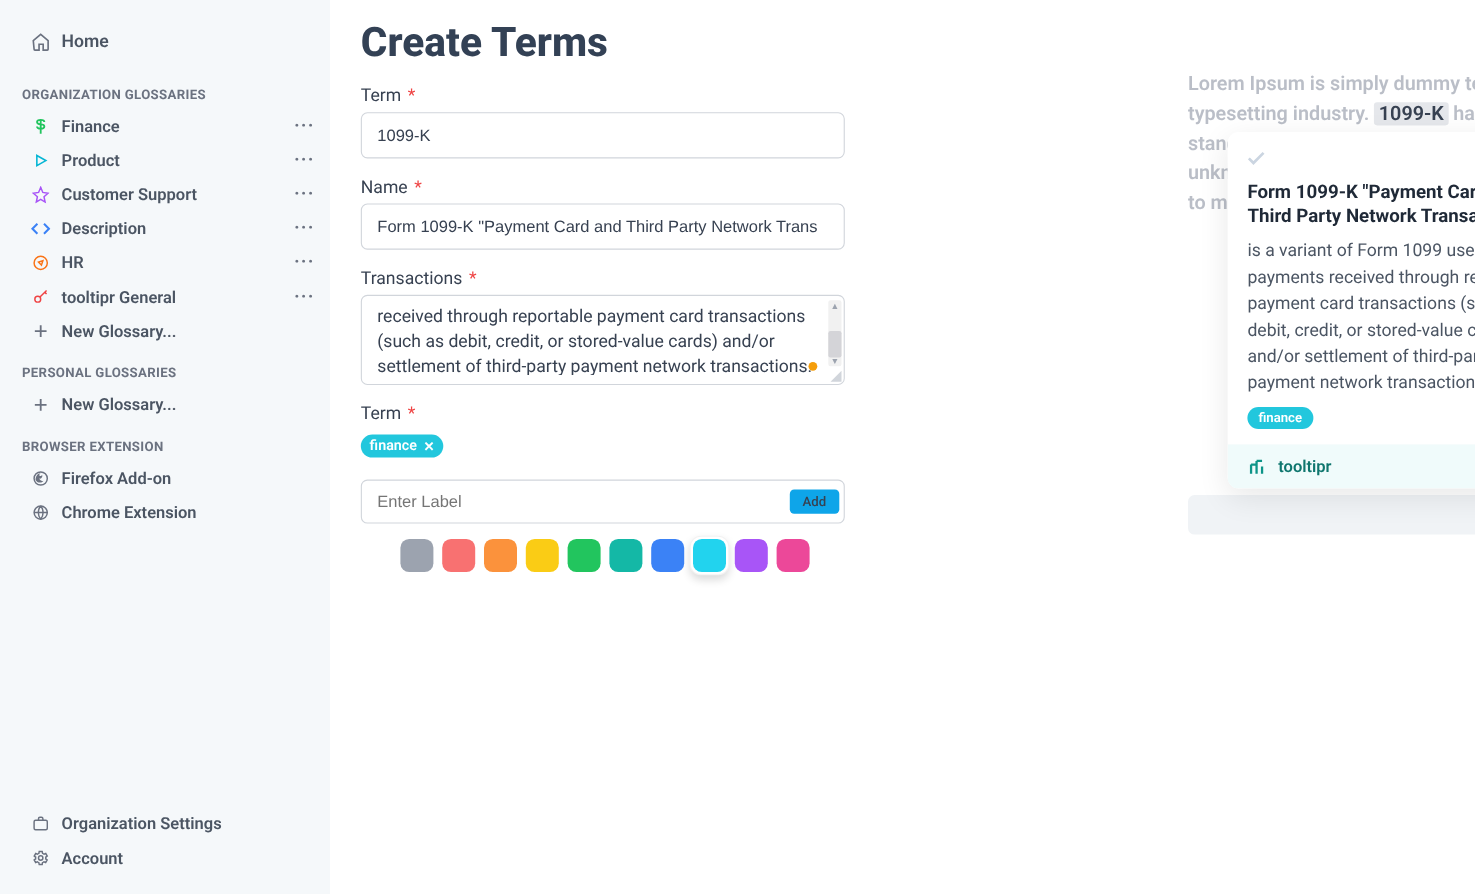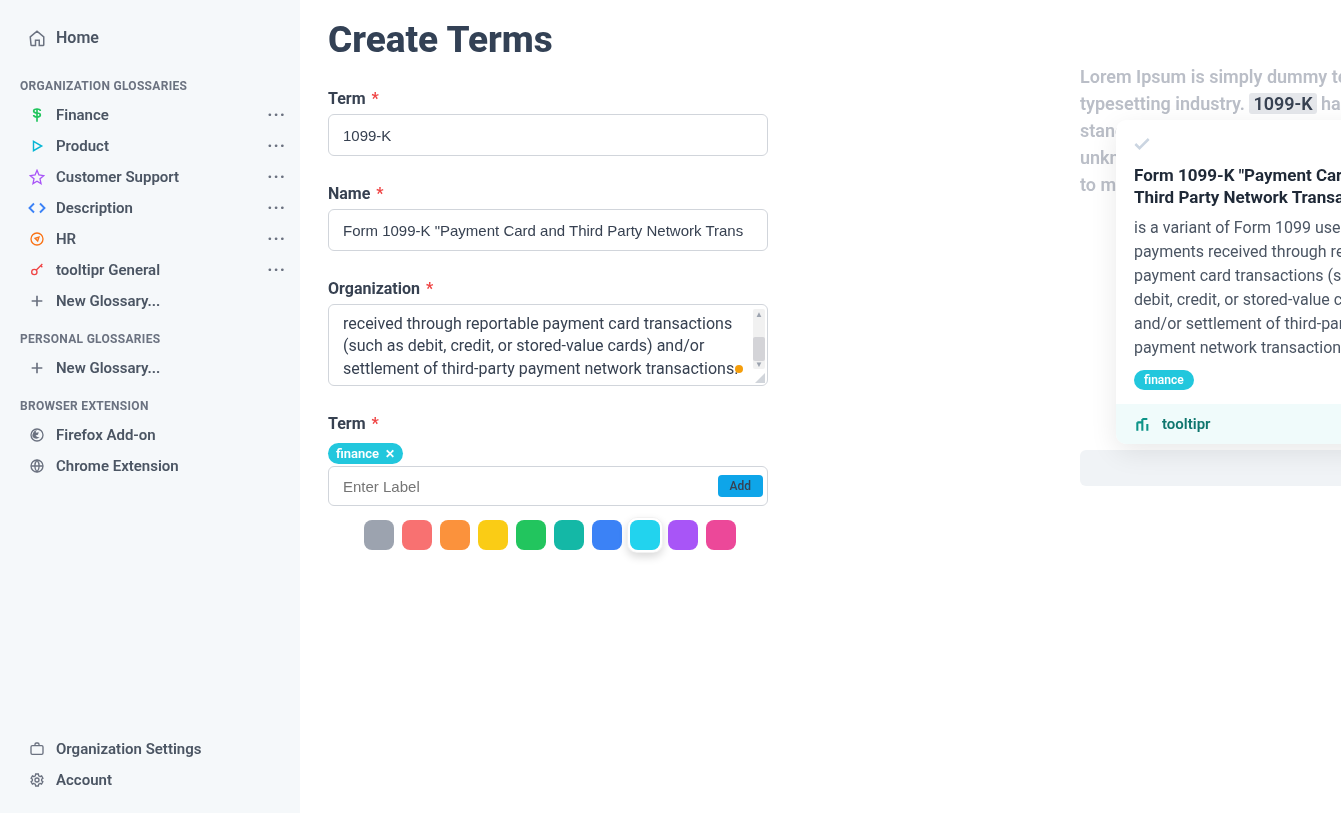--- a/index.html
+++ b/index.html
@@ -78,24 +78,24 @@
   }
   .page-title {
     font-size: 37px;
     font-weight: 800;
     color: #334155;
     margin-bottom: 14px;
   }
   .form-col { width: 440px; }
   .field-label {
     font-size: 16px;
-    font-weight: 700;
+    font-weight: 400;
     color: #374151;
     margin-bottom: 6px;
-    margin-top: 28px;
+    margin-top: 16px;
   }
   .field-label .req { color: #ef4444; margin-left: 2px; }
   .text-input {
     width: 100%;
     height: 42px;
     border: 1px solid #d1d5db;
     border-radius: 6px;
     padding: 0 14px;
     font-size: 15px;
     color: #374151;
@@ -172,21 +172,21 @@
     padding: 3px 8px;
     margin-top: 4px;
   }
   .tag-pill .x { margin-left: 6px; font-size: 12px; cursor: pointer; }
   .tag-input-row {
     display: flex;
     align-items: center;
     border: 1px solid #d1d5db;
     border-radius: 6px;
     height: 40px;
-    margin-top: 2px;
+    margin-top: 20px;
     padding: 4px;
   }
   .tag-input-row input {
     flex: 1;
     border: none;
     outline: none;
     padding: 0 10px;
     font-size: 15px;
   }
   .tag-input-row .add-btn {
@@ -429,21 +429,21 @@
       <span>Term</span> <span class="req">*</span>
     </div>
     <input class="text-input" type="text" value="1099-K" style="">
 
     <div class="field-label">
       <span>Name</span> <span class="req">*</span>
     </div>
     <input class="text-input" type="text" value="Form 1099-K &quot;Payment Card and Third Party Network Trans" style="">
 
     <div class="field-label">
-      <span>Organization</span> <span class="req">*</span>
+      <span>Transactions</span> <span class="req">*</span>
     </div>
     <div class="textarea-wrap">
       <div class="ta-text">received through reportable payment card transactions (such as debit, credit, or stored-value cards) and/or settlement of third-party payment network transactions.</div>
       <div class="ta-scrollbar"></div>
       <div class="ta-scroll-arrow" style="top:4px">▲</div>
       <div class="ta-scroll-arrow" style="bottom:16px">▼</div>
       <div class="ta-scroll-thumb"></div>
       <div class="ta-dot"></div>
       <div class="ta-resize"></div>
     </div>

